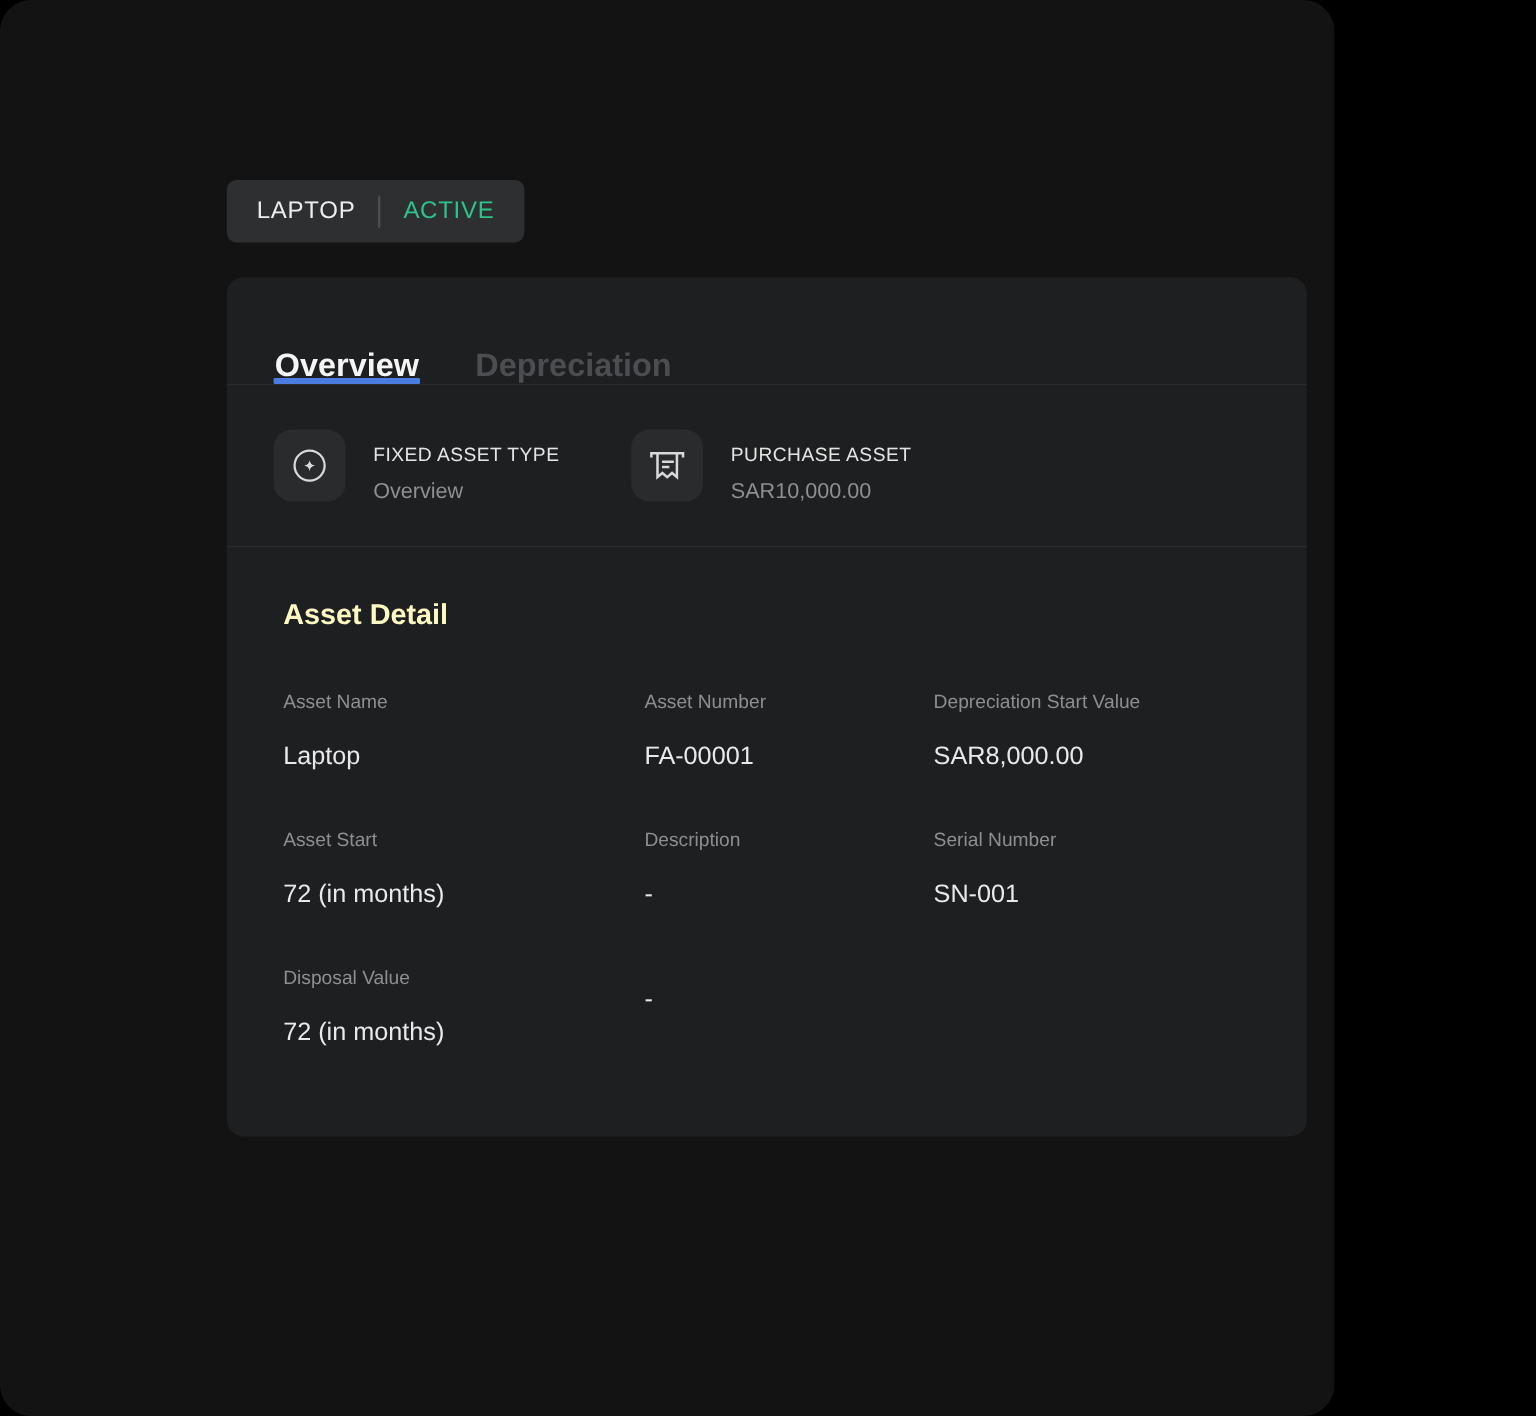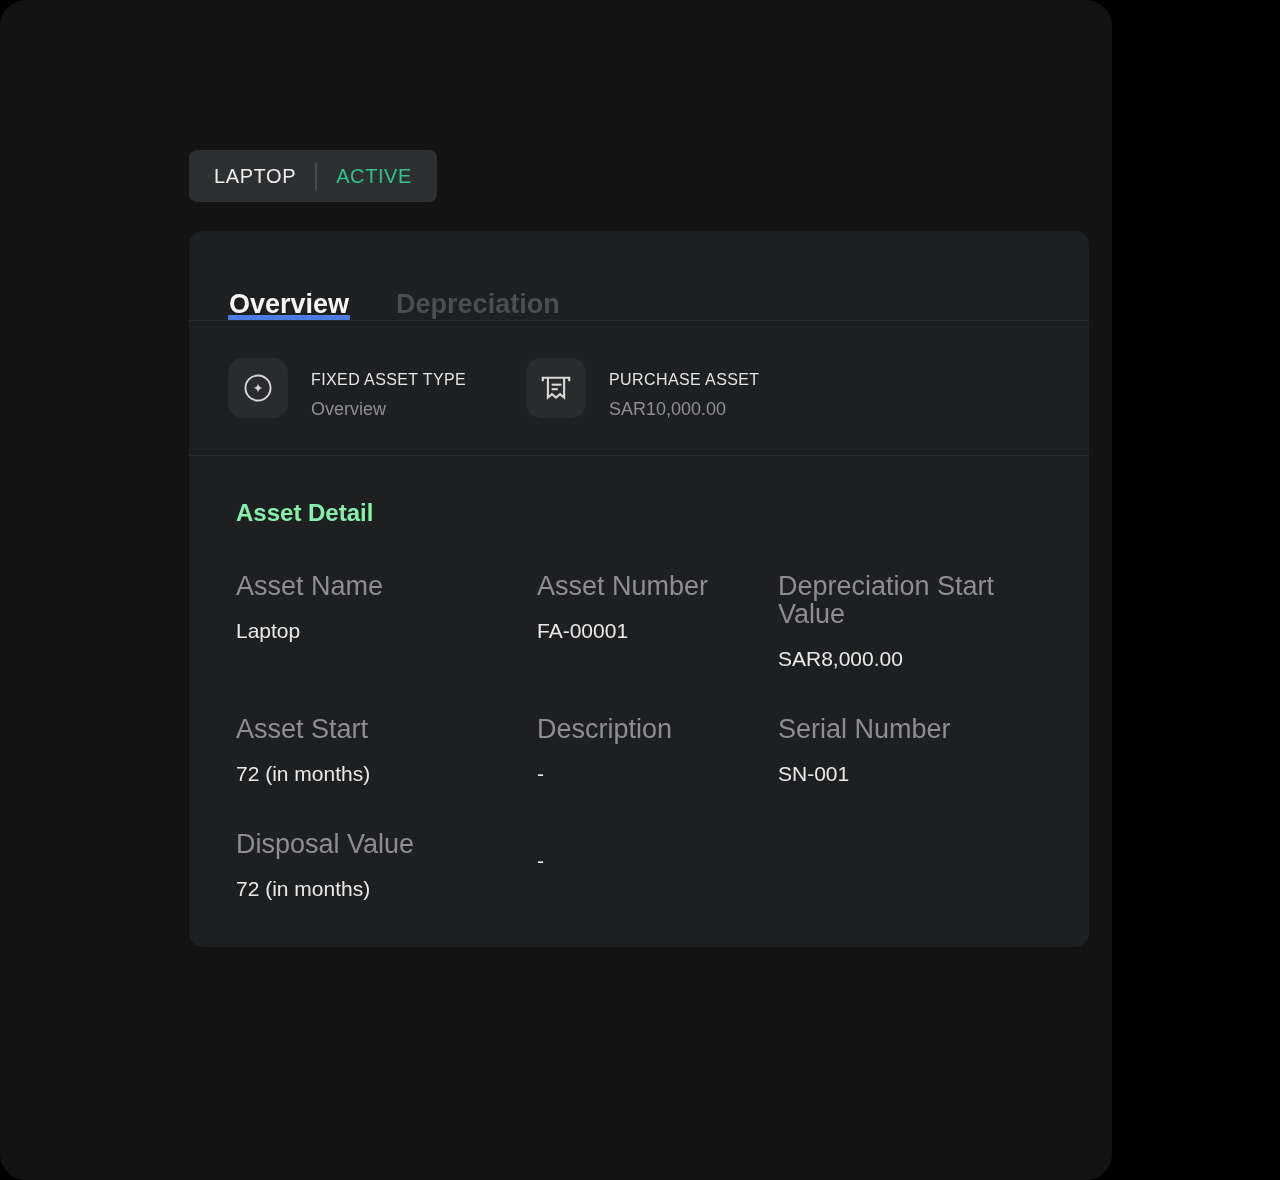--- a/index.html
+++ b/index.html
@@ -44,26 +44,26 @@
   .stat-icon {
     width:60px; height:60px; border-radius:15px; background:#2a2b2d;
     display:flex; align-items:center; justify-content:center; flex:none;
     color:#d9d9da;
   }
   .stat-icon svg { display:block; }
   .stat-label { font-size:16px; font-weight:500; color:#e4e4e5; letter-spacing:.4px; line-height:20px;margin-top:14px; }
   .stat-value { font-size:18px; color:#8f8f91; line-height:23px; margin-top:8px; }
   
   .bodysec { padding:42px 47px 0; }
-  .section-heading { font-size:24px; font-weight:700; color:#86efac; line-height:30px; }
+  .section-heading { font-size:24px; font-weight:700; color:#fef9c3; line-height:30px; }
   .fields-grid {
     margin-top:44px; display:grid;
     grid-template-columns:301px 241px 1fr; row-gap:42px;
   }
-  .f-label { font-size:27px; color:#8e8e90; line-height:28px; }
+  .f-label { font-size:16px; color:#8e8e90; line-height:28px; }
   .f-value { font-size:21px; color:#e9e9ea; line-height:28px; margin-top:17px; }
 </style>
 </head>
 <body>
 
 <div class="screen">
 
   <div class="chip">
     <span class="chip-name">LAPTOP</span>
     <span class="chip-divider"></span>

